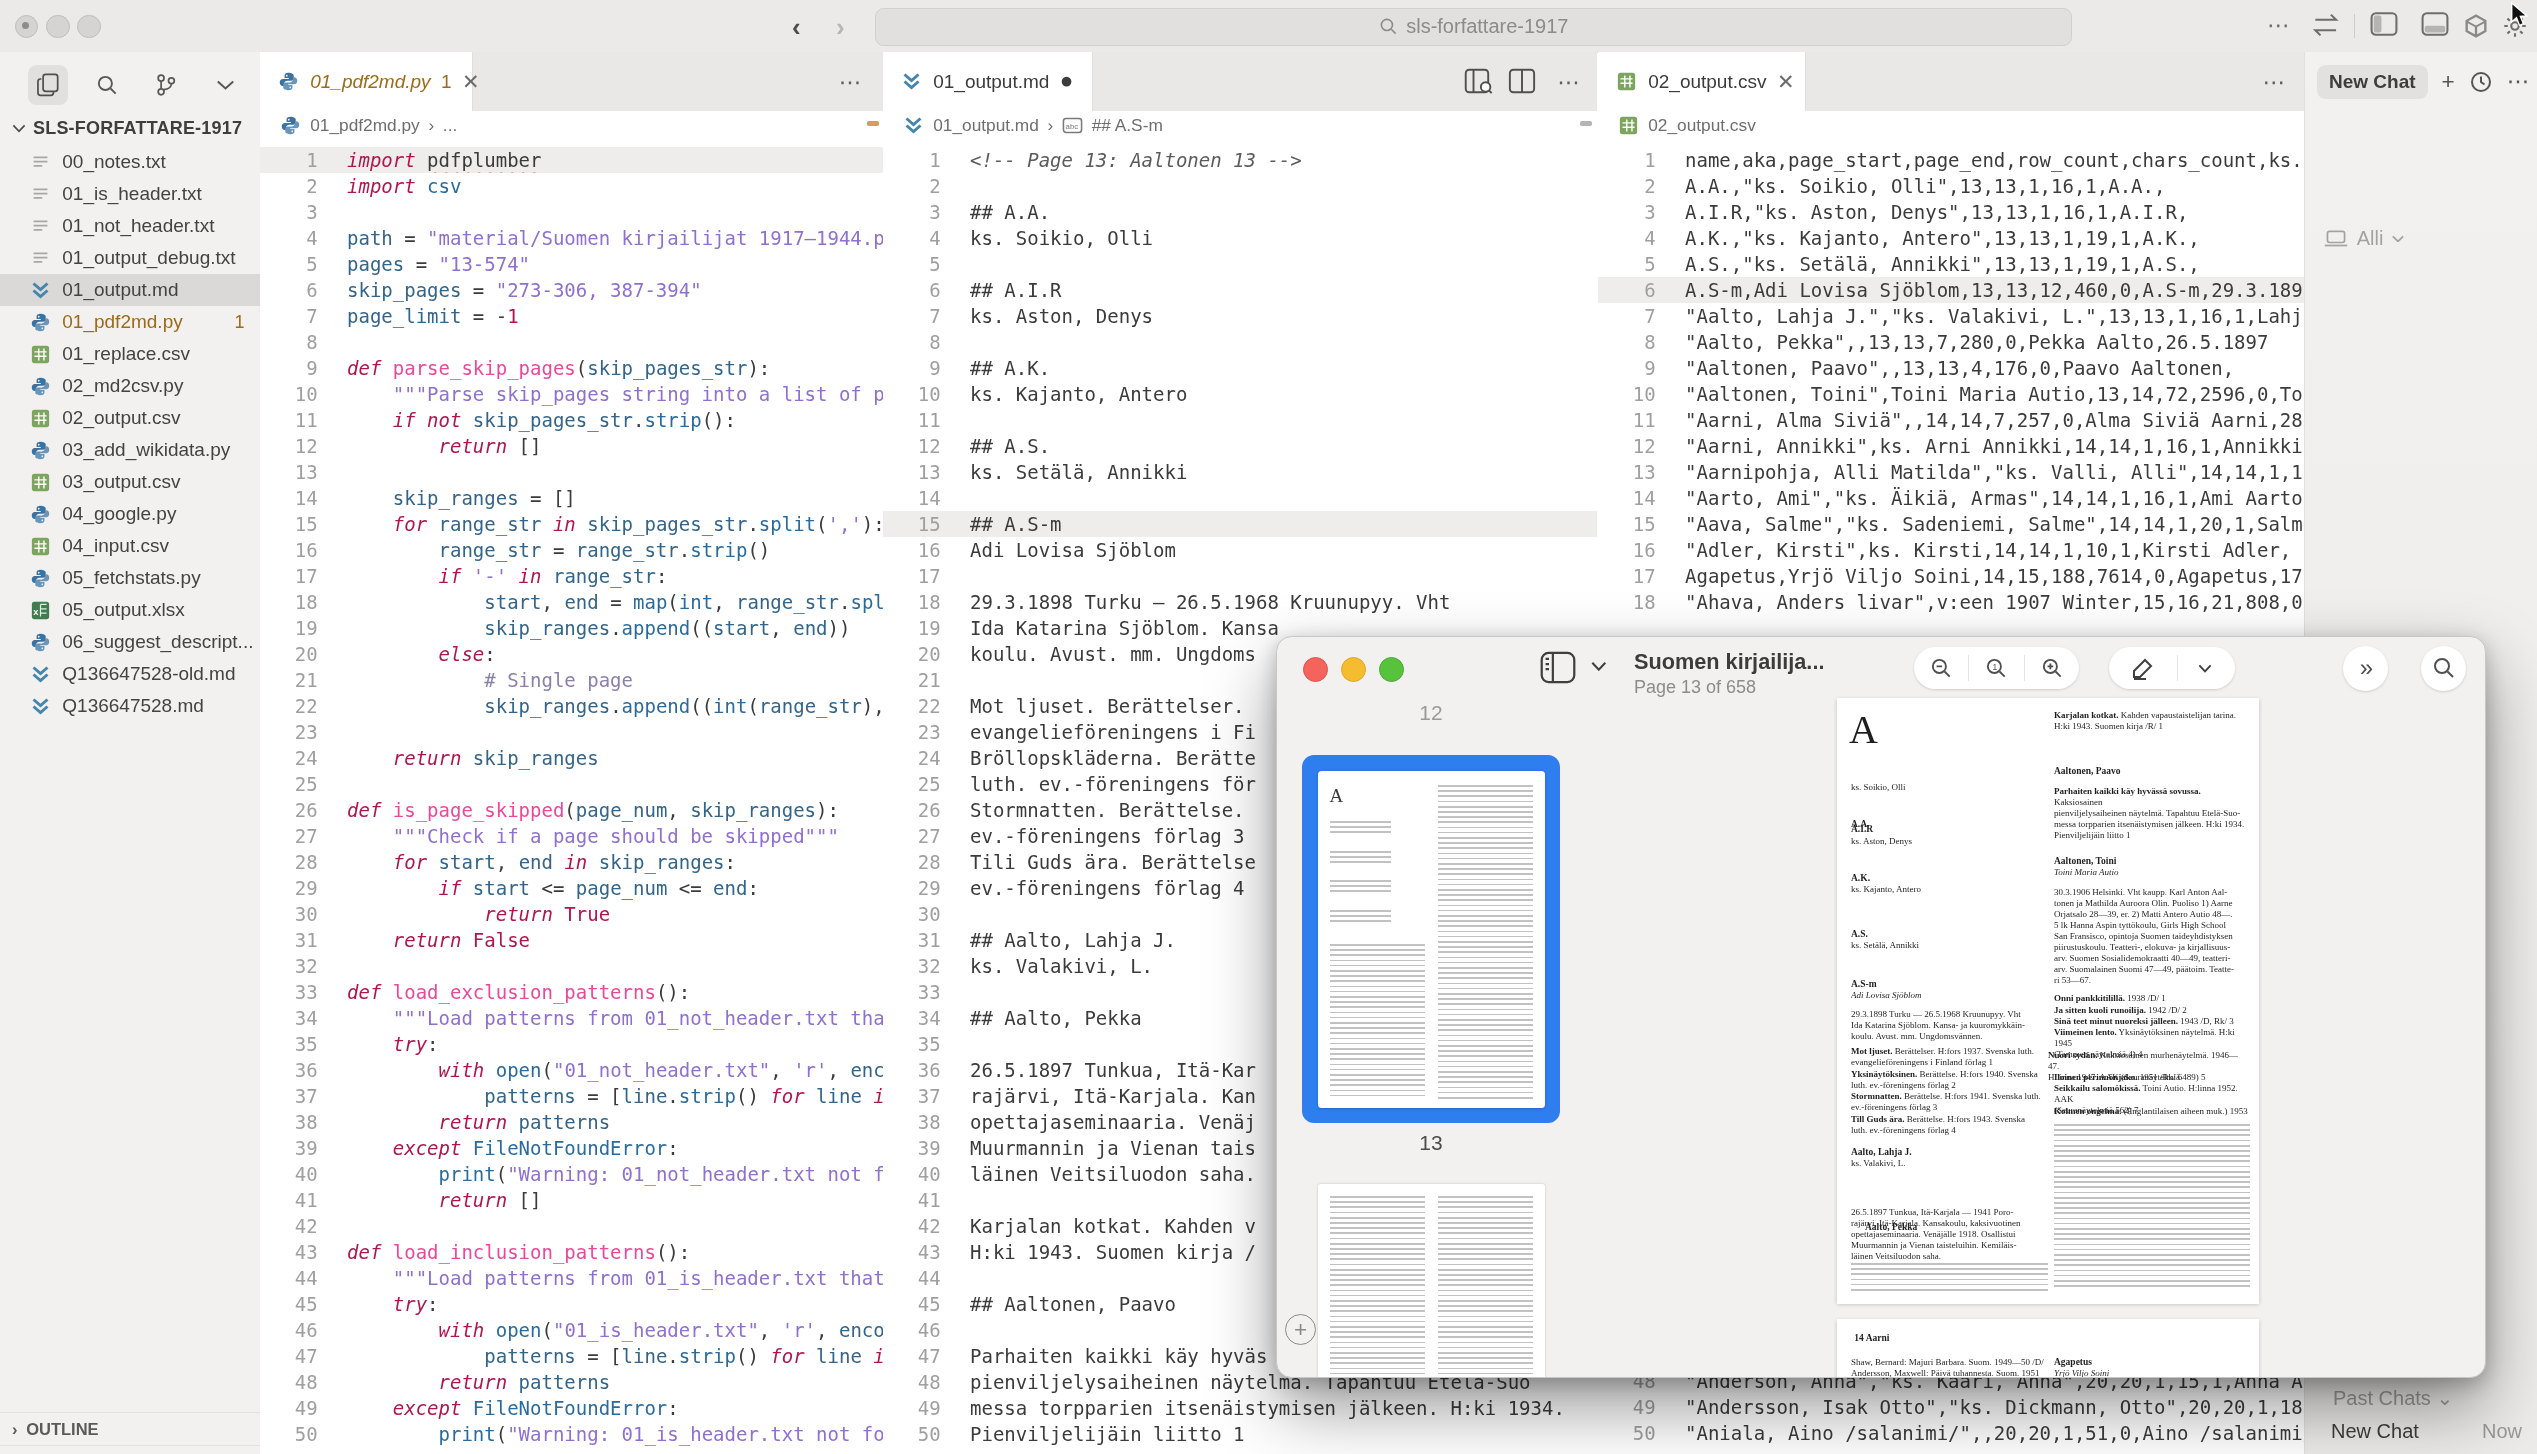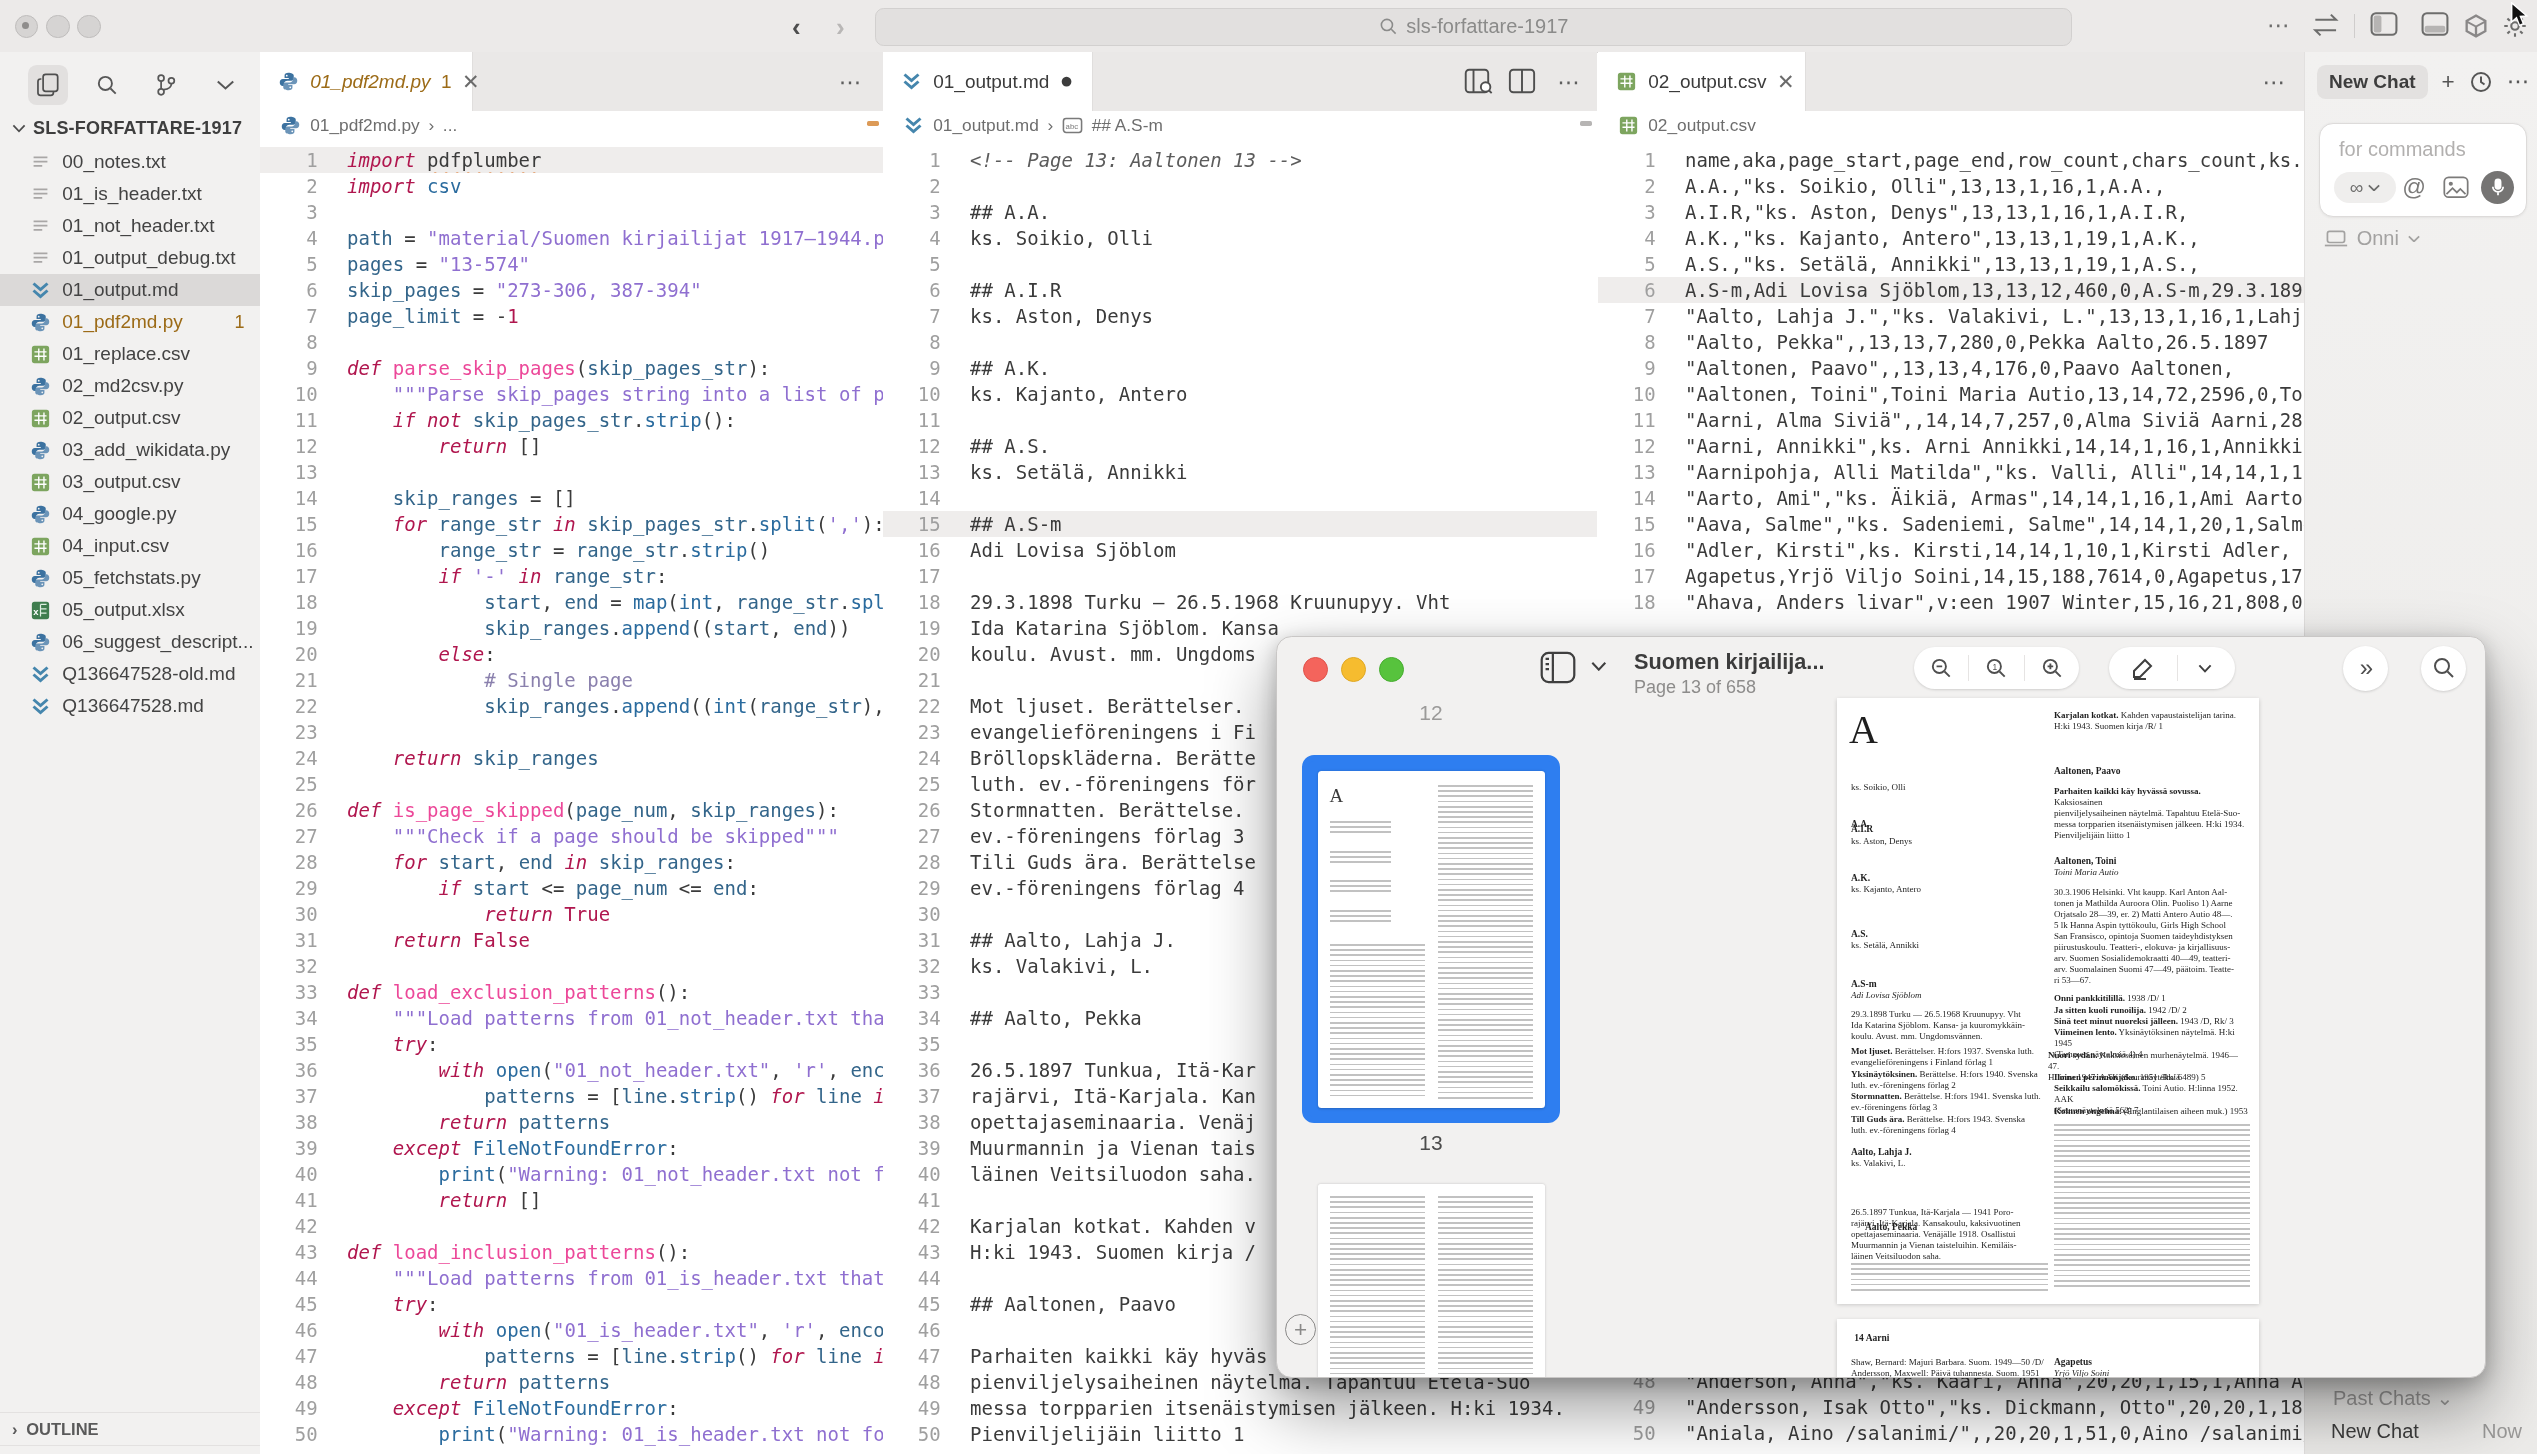--- a/index.html
+++ b/index.html
@@ -601,49 +601,26 @@
       <span class="nc-pill">New Chat</span>
       <span class="chat-ic">+</span>
       <span>
         <svg width="24" height="24" viewBox="0 0 24 24" fill="none" stroke="#555" stroke-width="2">
             <circle cx="12" cy="12" r="9"></circle>
             <path d="M12 6.5V12l3.5 2.5"></path>
           </svg>
       </span>
       <span class="chat-ic">⋯</span>
     </div>
-    <div class="prompt-card">
-      <div class="ph">for commands</div>
-      <div class="inf-pill">
-        <span>∞</span>
-        <svg width="12" height="7.8" viewBox="0 0 14 9" fill="none" stroke="#6d6d6c" stroke-width="2">
-            <path d="M1 1.5l6 6 6-6"></path>
-          </svg>
-      </div>
-      <div class="at-ic">@</div>
-      <div class="img-ic">
-        <svg width="26" height="22.5" viewBox="0 0 30 26" fill="none" stroke="#7c7b7a" stroke-width="2">
-            <rect x="1.5" y="1.5" width="27" height="23" rx="5"></rect>
-            <circle cx="9" cy="9" r="2.4" fill="#7c7b7a" stroke="none"></circle>
-            <path d="M4 21l7-7 5 5 4-4 6 6"></path>
-          </svg>
-      </div>
-      <div class="mic-circle">
-        <svg width="14" height="19" viewBox="0 0 16 22" fill="none" stroke="#fff" stroke-width="2">
-            <rect x="5" y="1.5" width="6" height="11" rx="3" fill="#fff"></rect>
-            <path d="M2 10a6 6 0 0 0 12 0M8 16v4"></path>
-          </svg>
-      </div>
-    </div>
     <div class="local-row">
       <svg width="24" height="17.3" viewBox="0 0 28 20" fill="none" stroke="#a3a2a1" stroke-width="2">
           <rect x="4" y="1.5" width="20" height="13" rx="2.5"></rect>
           <path d="M1 18h26"></path>
         </svg>
-      <span>Onni</span>
+      <span>Alli</span>
       <svg width="12" height="7.8" viewBox="0 0 14 9" fill="none" stroke="#a3a2a1" stroke-width="2">
           <path d="M1 1.5l6 6 6-6"></path>
         </svg>
     </div>
     <div class="past-row">
       <span>Past Chats</span>
       <span>⌄</span>
     </div>
     <div class="newchat-row">
       <span>New Chat</span>

